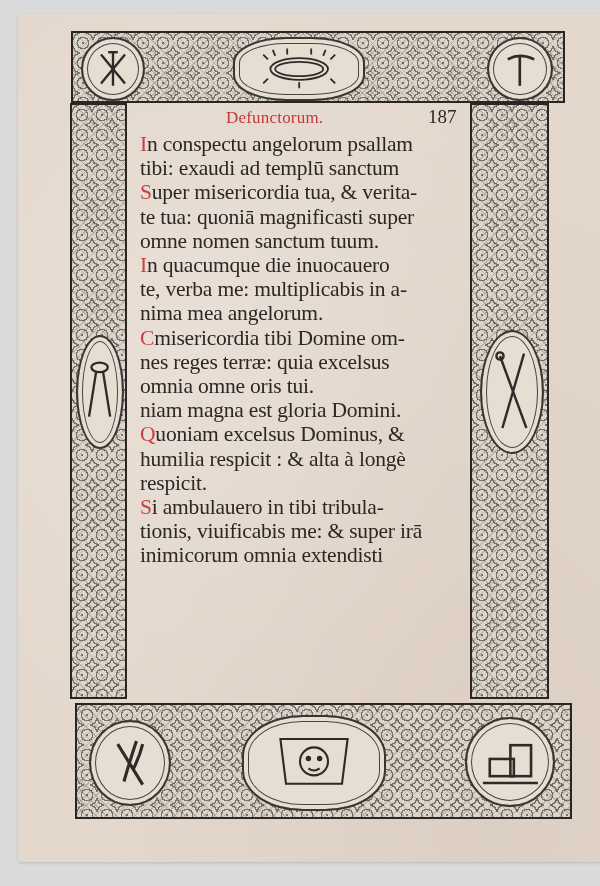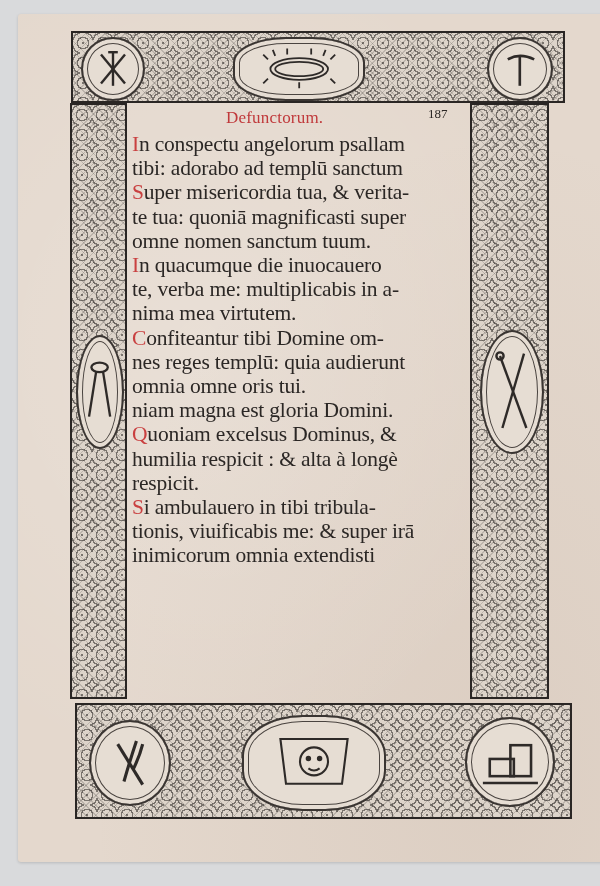--- a/index.html
+++ b/index.html
@@ -17,22 +17,22 @@
     background-size:20px 20px, auto, auto;}
   .band-top{left:53px;top:17px;width:494px;height:72px;}
   .band-bottom{left:57px;top:689px;width:497px;height:116px;}
   .col-left{left:52px;top:89px;width:57px;height:596px;}
   .col-right{left:452px;top:89px;width:79px;height:596px;}
   .medal{position:absolute;border:2px solid #3a3532;border-radius:50%;background:#e6ddd3;
     box-shadow:inset 0 0 0 4px #e6ddd3, inset 0 0 0 5px #4a4440;display:flex;align-items:center;justify-content:center;}
   .medal svg{width:80%;height:80%;}
   .text-block{position:absolute;left:112px;top:92px;width:338px;height:592px;}
   .heading{position:absolute;left:96px;top:2px;color:#c0393b;font-size:17px;letter-spacing:0.2px;}
-  .folio{position:absolute;left:298px;top:0px;color:#2b2725;font-size:13px;}
-  .lines{position:absolute;left:2px;top:26px;width:336px;}
+  .folio{position:absolute;left:298px;top:0px;color:#2b2725;font-size:19px;}
+  .lines{position:absolute;left:10px;top:26px;width:336px;}
   .line{font-size:21.5px;line-height:24.2px;color:#2b2725;white-space:nowrap;letter-spacing:-0.2px;}
   .ini{color:#c94040;}
 </style>
 </head>
 <body>
 
 <div class="page">
 
   <div class="band band-top">
     <div class="medal" style="left:8px;top:4px;width:60px;height:60px;">
@@ -118,29 +118,29 @@
           </g>
         </svg>
     </div>
   </div>
 
   <div class="text-block">
     <div class="heading">Defunctorum.</div>
     <div class="folio">187</div>
     <div class="lines">
       <div class="line"><span class="ini">I</span><span>n conspectu angelorum psallam</span></div>
-      <div class="line">tibi: adorabo ad templū sanctum</div>
+      <div class="line">tibi: exaudi ad templū sanctum</div>
       <div class="line"><span class="ini">S</span><span>uper misericordia tua, &amp; verita-</span></div>
       <div class="line">te tua: quoniā magnificasti super</div>
       <div class="line">omne nomen sanctum tuum.</div>
       <div class="line"><span class="ini">I</span><span>n quacumque die inuocauero</span></div>
       <div class="line">te, verba me: multiplicabis in a-</div>
-      <div class="line">nima mea virtutem.</div>
-      <div class="line"><span class="ini">C</span><span>onfiteantur tibi Domine om-</span></div>
-      <div class="line">nes reges templū: quia audierunt</div>
+      <div class="line">nima mea angelorum.</div>
+      <div class="line"><span class="ini">C</span><span>misericordia tibi Domine om-</span></div>
+      <div class="line">nes reges terræ: quia excelsus</div>
       <div class="line">omnia omne oris tui.</div>
       <div class="line">niam magna est gloria Domini.</div>
       <div class="line"><span class="ini">Q</span><span>uoniam excelsus Dominus, &amp;</span></div>
       <div class="line">humilia respicit : &amp; alta à longè</div>
       <div class="line">respicit.</div>
       <div class="line"><span class="ini">S</span><span>i ambulauero in tibi tribula-</span></div>
       <div class="line">tionis, viuificabis me: &amp; super irā</div>
       <div class="line">inimicorum omnia extendisti</div>
     </div>
   </div>

